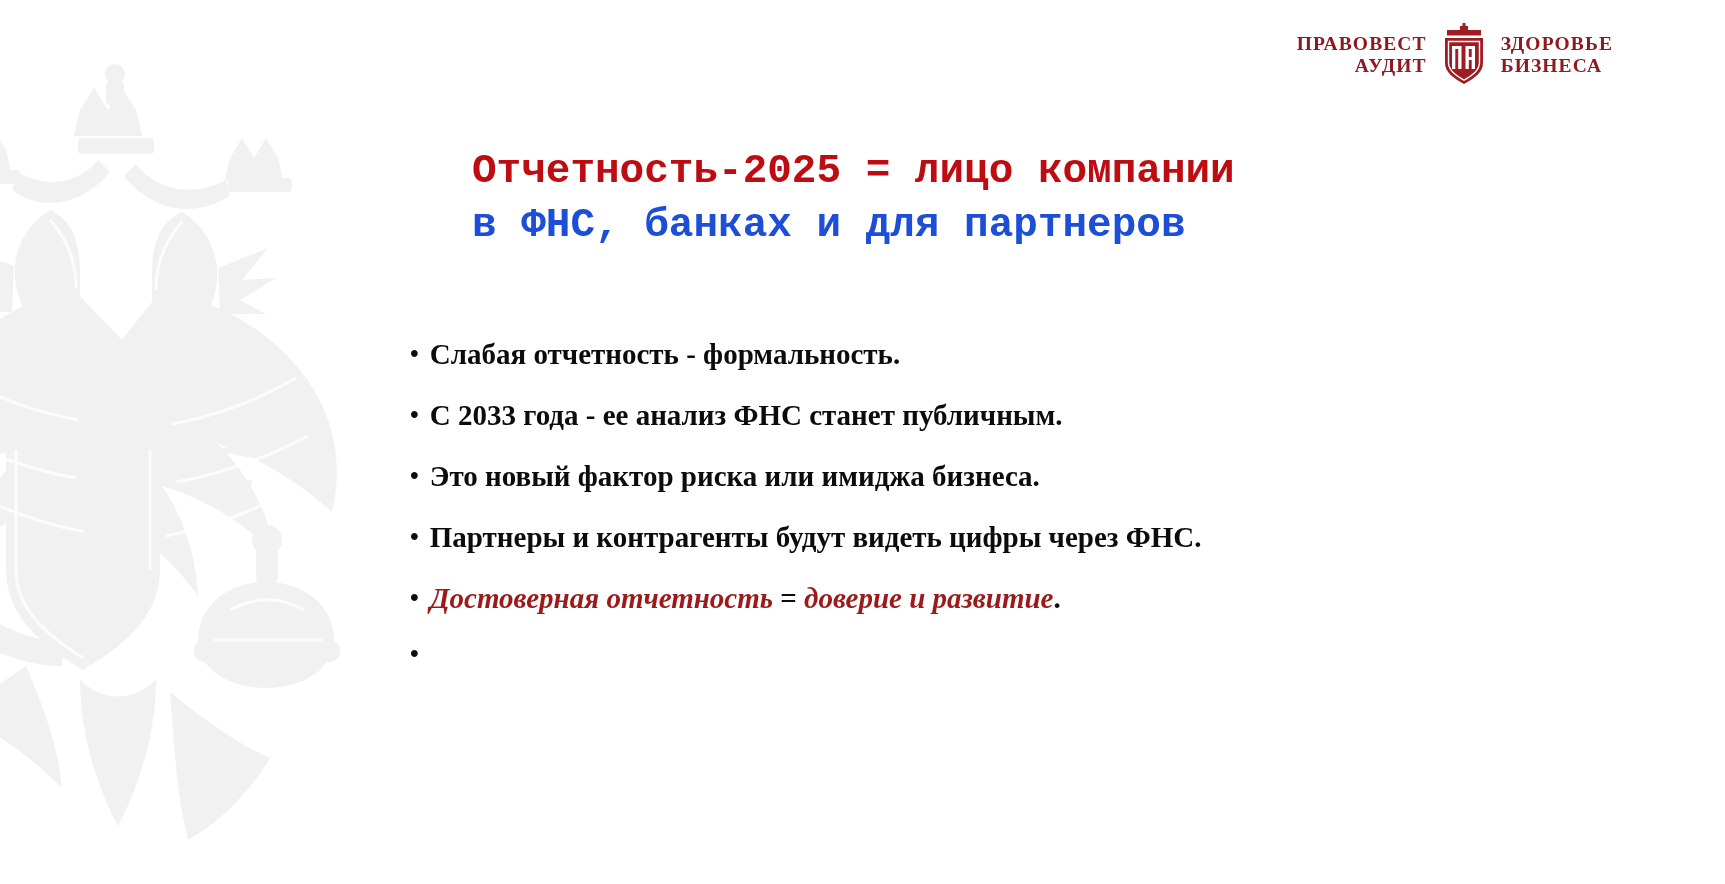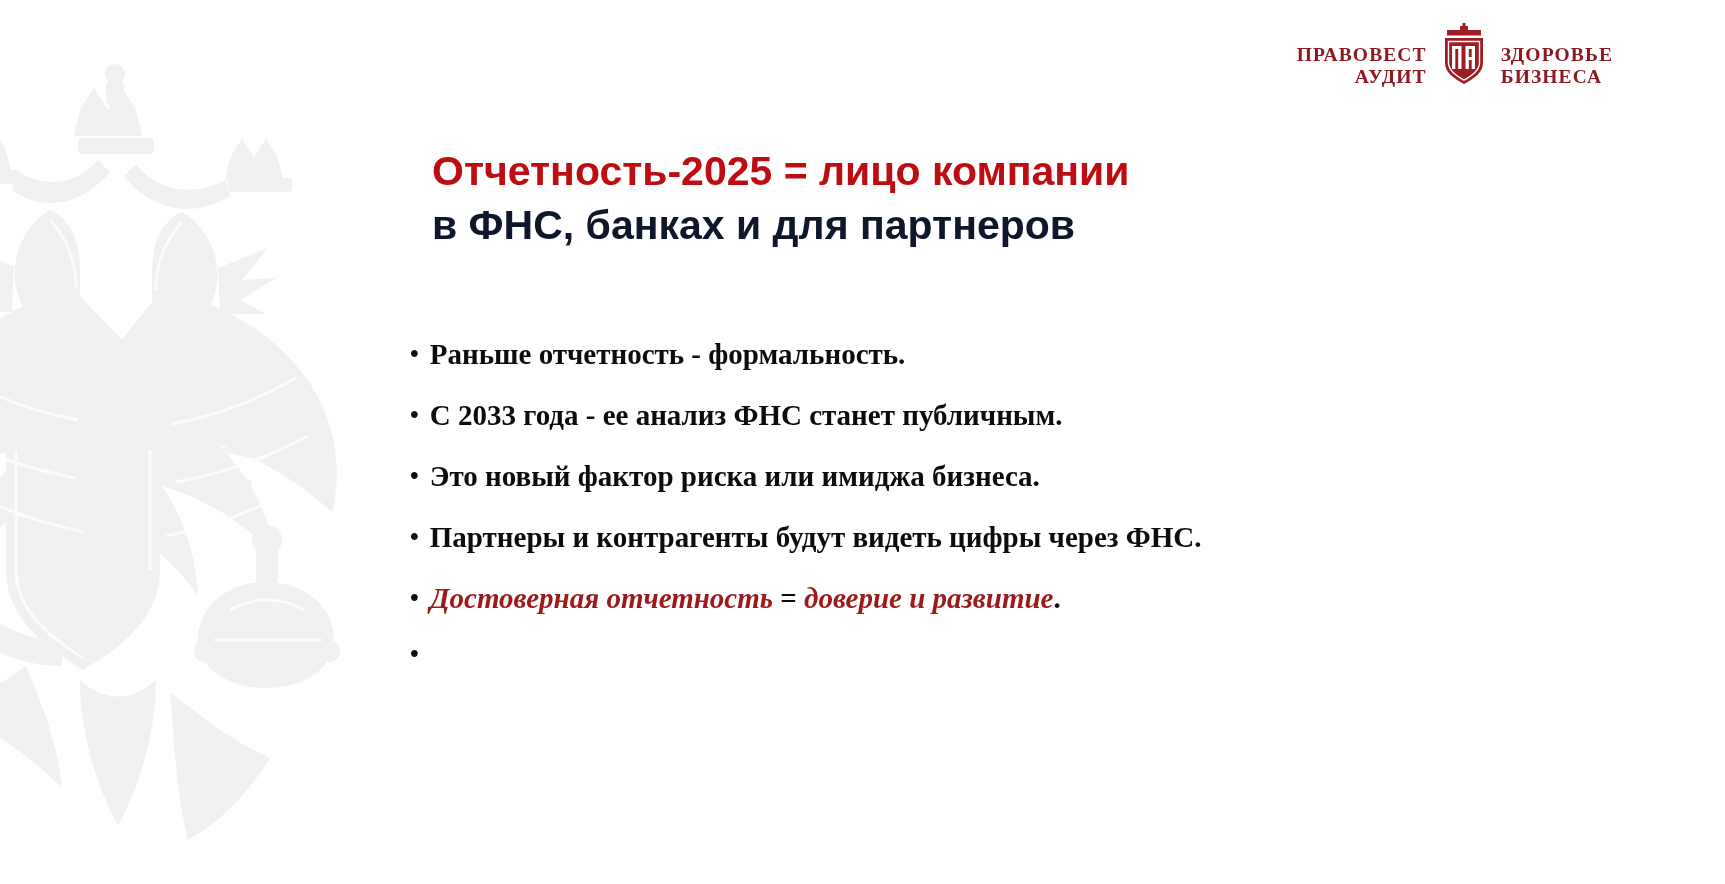--- a/index.html
+++ b/index.html
@@ -37,21 +37,21 @@
     width: 100%;
     height: 100%;
   }
 
   
   .logo {
     position: absolute;
     right: 112px;
     top: 22px;
     display: flex;
-    align-items: flex-end;
+    align-items: center;
     gap: 14px;
     z-index: 3;
   }
   .logo-words {
     text-align: right;
     line-height: 1.12;
     color: #8E1A20;
     font-family: "Liberation Serif", "DejaVu Serif", serif;
     font-weight: 700;
     font-size: 19.5px;
@@ -69,27 +69,28 @@
 
   
   .title-block {
     position: absolute;
     left: 432px;
     top: 146px;
     z-index: 2;
     line-height: 1.22;
   }
   .title-line {
-    font-family: Liberation Sans, sans-serif;
+    font-family: Liberation Mono, monospace;
     font-weight: 700;
     font-size: 41px;
     white-space: nowrap;
+    margin-left: 40px;
   }
   .title-line-1 { color: #BE0D12; }
-  .title-line-2 { color: #0f172a; margin-top: 4px; }
+  .title-line-2 { color: #1d4ed8; margin-top: 4px; }
 
   
   .bullets {
     position: absolute;
     left: 410px;
     top: 338px;
     z-index: 2;
     width: 1010px;
   }
   .bullet-row {
@@ -217,21 +218,21 @@
   </div>
 
   <div class="title-block">
     <div class="title-line title-line-1">Отчетность-2025 = лицо компании</div>
     <div class="title-line title-line-2">в ФНС, банках и для партнеров</div>
   </div>
 
   <div class="bullets" id="bullet-list">
       <div class="bullet-row">
         <span class="bullet-dot">•</span>
-        <span class="bullet-text"><span class="seg-dark">Раньше отчетность - формальность.</span></span>
+        <span class="bullet-text"><span class="seg-dark">Слабая отчетность - формальность.</span></span>
       </div>
       <div class="bullet-row">
         <span class="bullet-dot">•</span>
         <span class="bullet-text"><span class="seg-dark">С 2033 года - ее анализ ФНС станет публичным.</span></span>
       </div>
       <div class="bullet-row">
         <span class="bullet-dot">•</span>
         <span class="bullet-text"><span class="seg-dark">Это новый фактор риска или имиджа бизнеса.</span></span>
       </div>
       <div class="bullet-row">

